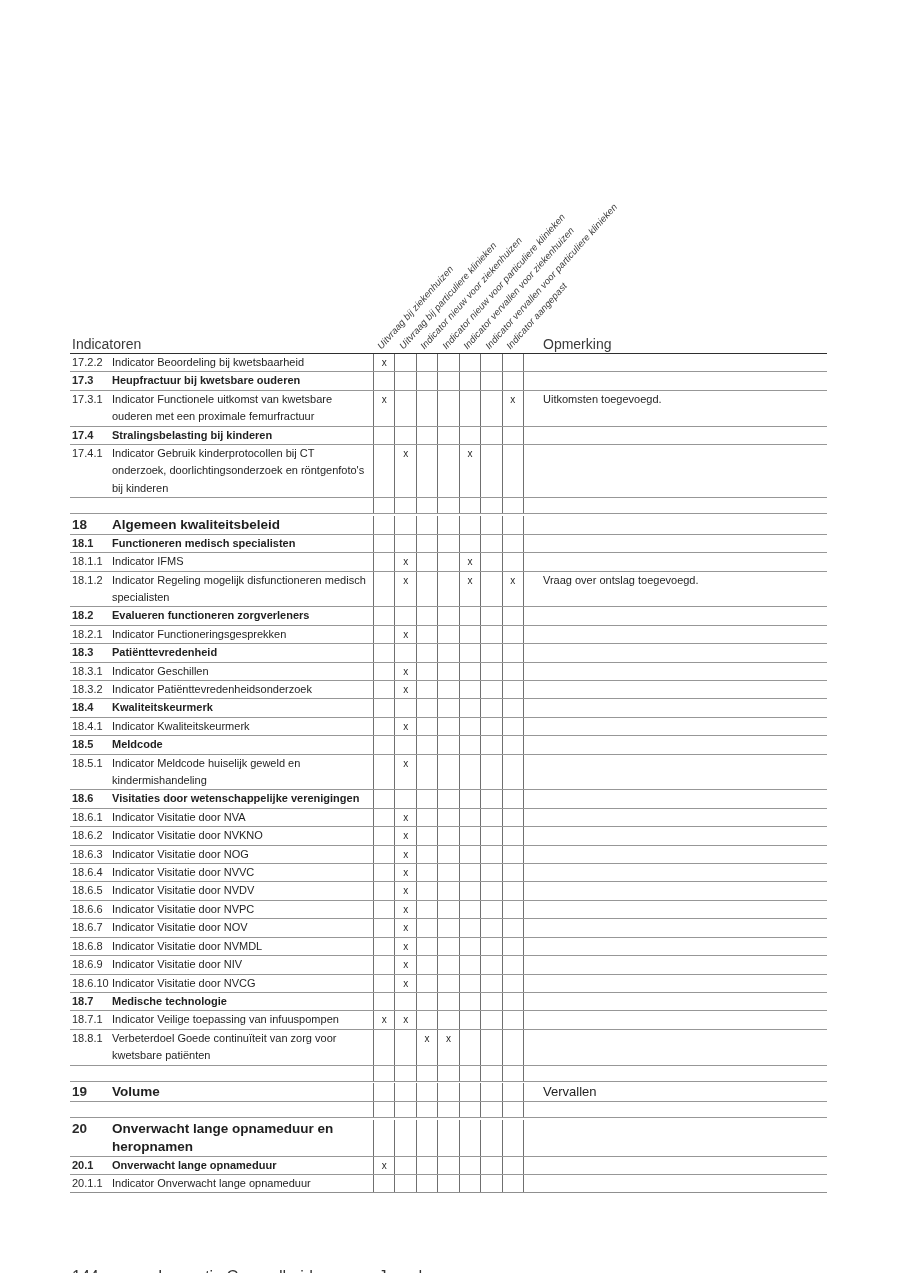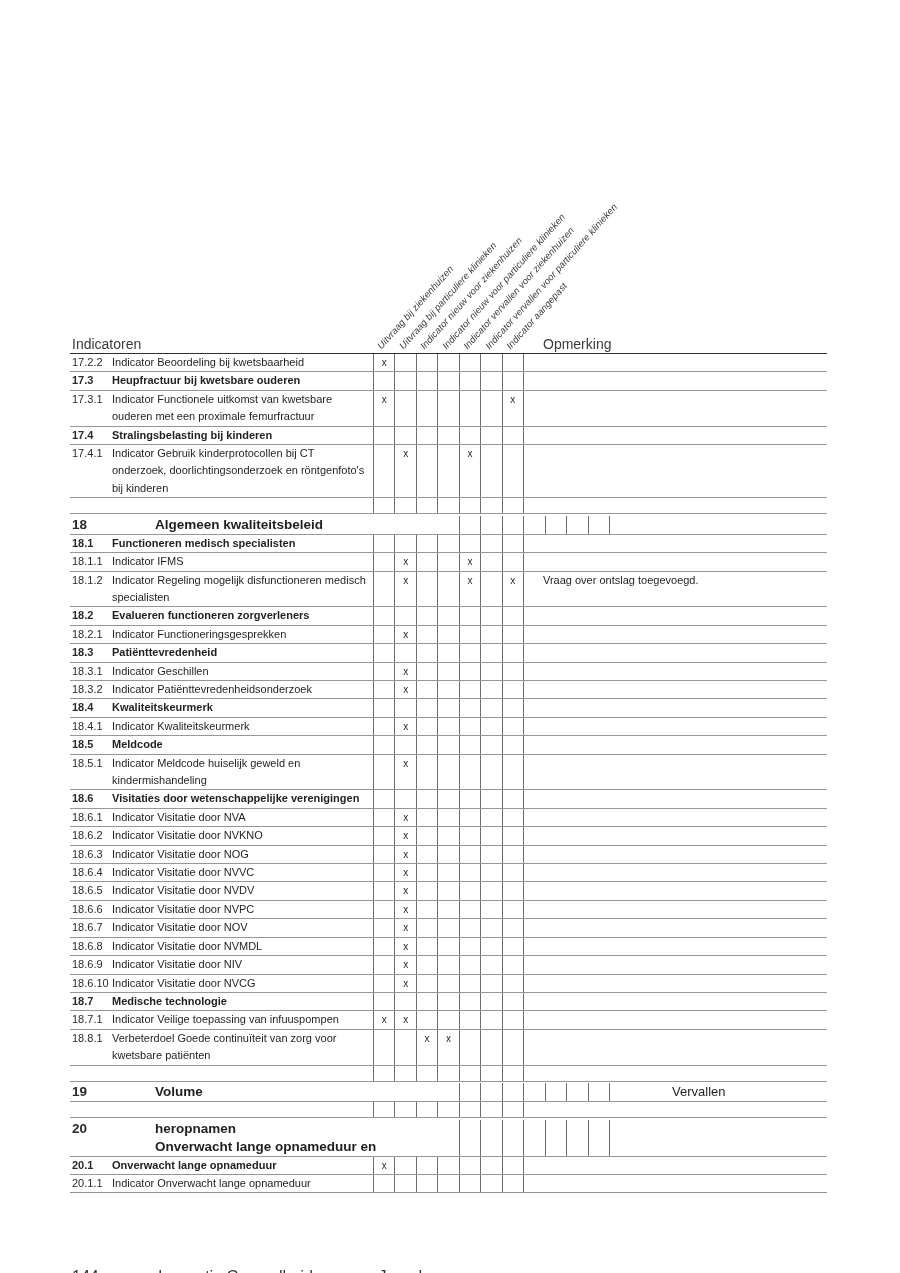--- a/index.html
+++ b/index.html
@@ -45,21 +45,21 @@
     font-size:11px;
   }
   .row + .row{border-top:1px solid #979797;}
   .row.spacer{height:15px;}
   .c-num{width:42px;flex:none;padding-left:2px;box-sizing:border-box;color:#2a2a2a;font-size:11px;}
   .c-desc{width:261px;flex:none;box-sizing:border-box;}
   .c-checks{width:151px;flex:none;display:flex;border-right:1px solid #6f6f6f;box-sizing:border-box;}
   .chk{flex:1;border-left:1px solid #6f6f6f;text-align:center;font-size:10px;color:#2a2a2a;}
   .c-rem{flex:1;padding-left:19px;box-sizing:border-box;}
   .row.sec .c-num,.row.sec .c-desc{font-weight:bold;}
-  .row.chap{line-height:18px;padding-top:1.5px;gap:43px;}
+  .row.chap{line-height:18px;padding-top:1.5px;}
   .row.chap .c-num,.row.chap .c-desc{font-weight:bold;font-size:13.5px;}
   .row.chap .c-rem{font-size:13px;font-weight:400;}
 
   
   .footer{
     position:absolute;left:70px;top:1268px;
     font-size:16px;color:#333333;
   }
   .footer .pagenum{display:inline-block;width:88px;padding-left:2px;box-sizing:border-box;}
 </style>
@@ -137,20 +137,21 @@
         </div>
         <div class="c-checks">
           <div class="chk">x</div>
           <div class="chk"></div>
           <div class="chk"></div>
           <div class="chk"></div>
           <div class="chk"></div>
           <div class="chk"></div>
           <div class="chk">x</div>
         </div>
+        <div class="c-rem">Uitkomsten toegevoegd.</div>
       </div>
       <div class="row sec">
         <div class="c-num">17.4</div>
         <div class="c-desc">
           <div class="dline">Stralingsbelasting bij kinderen</div>
         </div>
         <div class="c-checks">
           <div class="chk"></div>
           <div class="chk"></div>
           <div class="chk"></div>
@@ -668,22 +669,22 @@
           <div class="chk"></div>
           <div class="chk"></div>
           <div class="chk"></div>
           <div class="chk"></div>
         </div>
         <div class="c-rem"></div>
       </div>
       <div class="row chap">
         <div class="c-num">20</div>
         <div class="c-desc">
+          <div class="dline">Onverwacht lange opnameduur en</div>
           <div class="dline">heropnamen</div>
-          <div class="dline">Onverwacht lange opnameduur en</div>
         </div>
         <div class="c-checks">
           <div class="chk"></div>
           <div class="chk"></div>
           <div class="chk"></div>
           <div class="chk"></div>
           <div class="chk"></div>
           <div class="chk"></div>
           <div class="chk"></div>
         </div>

